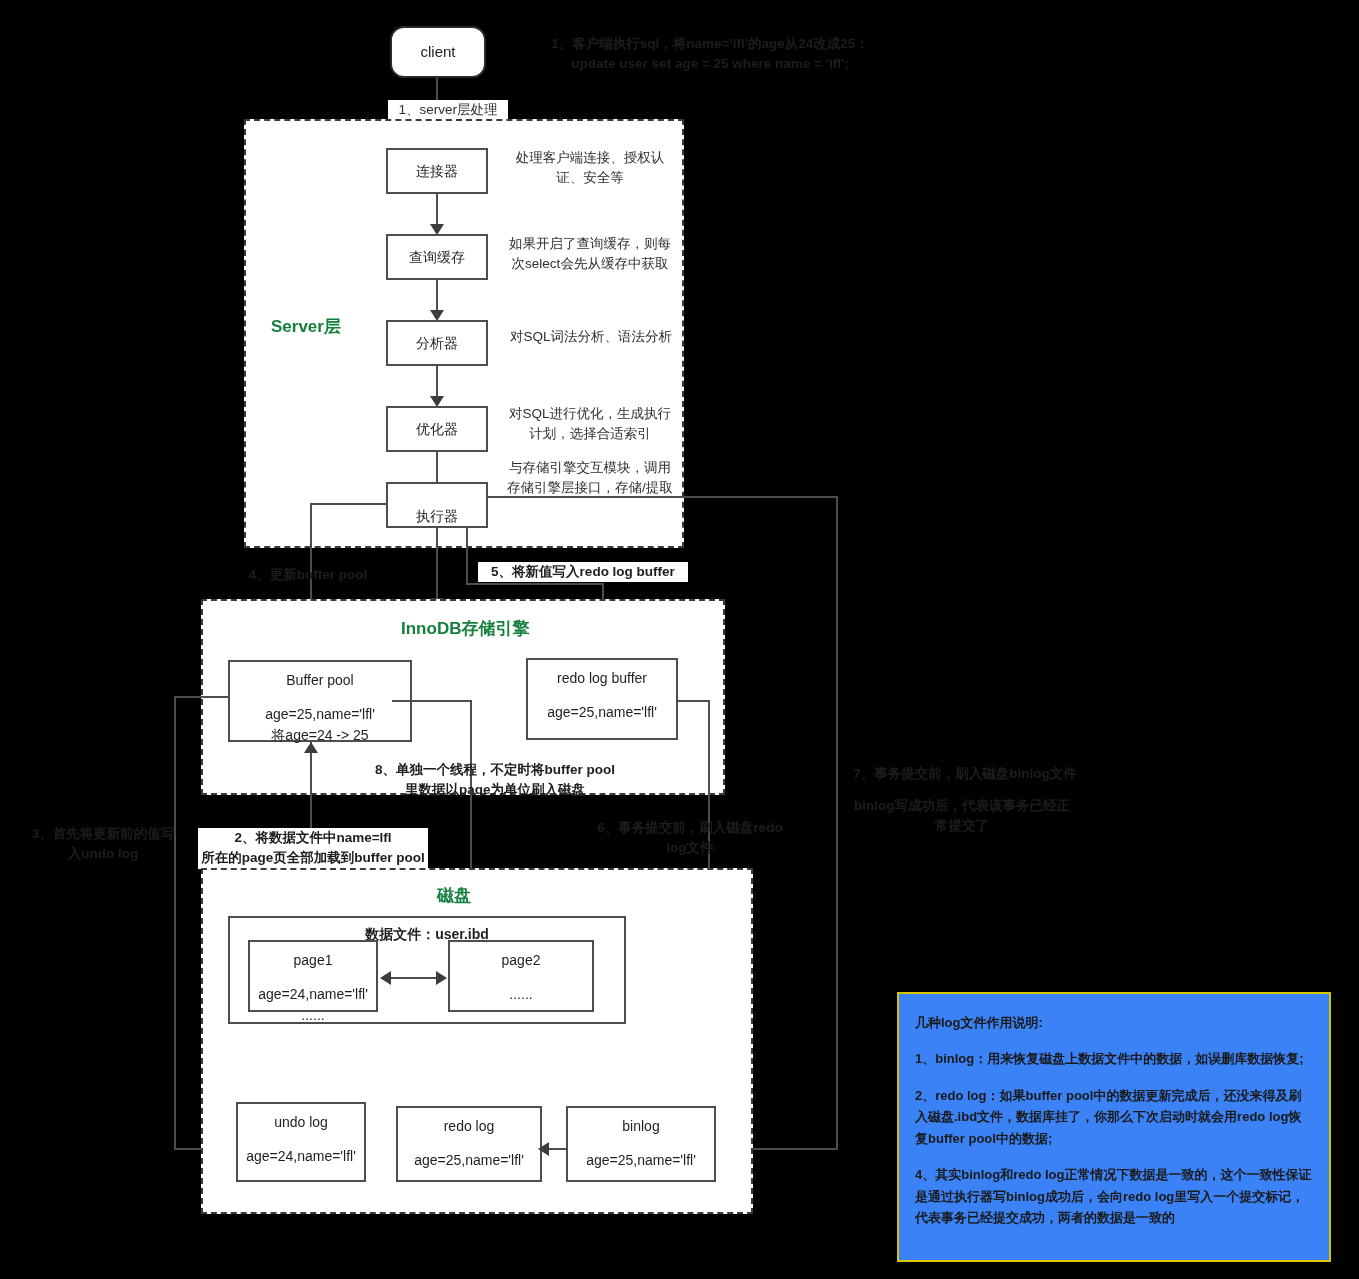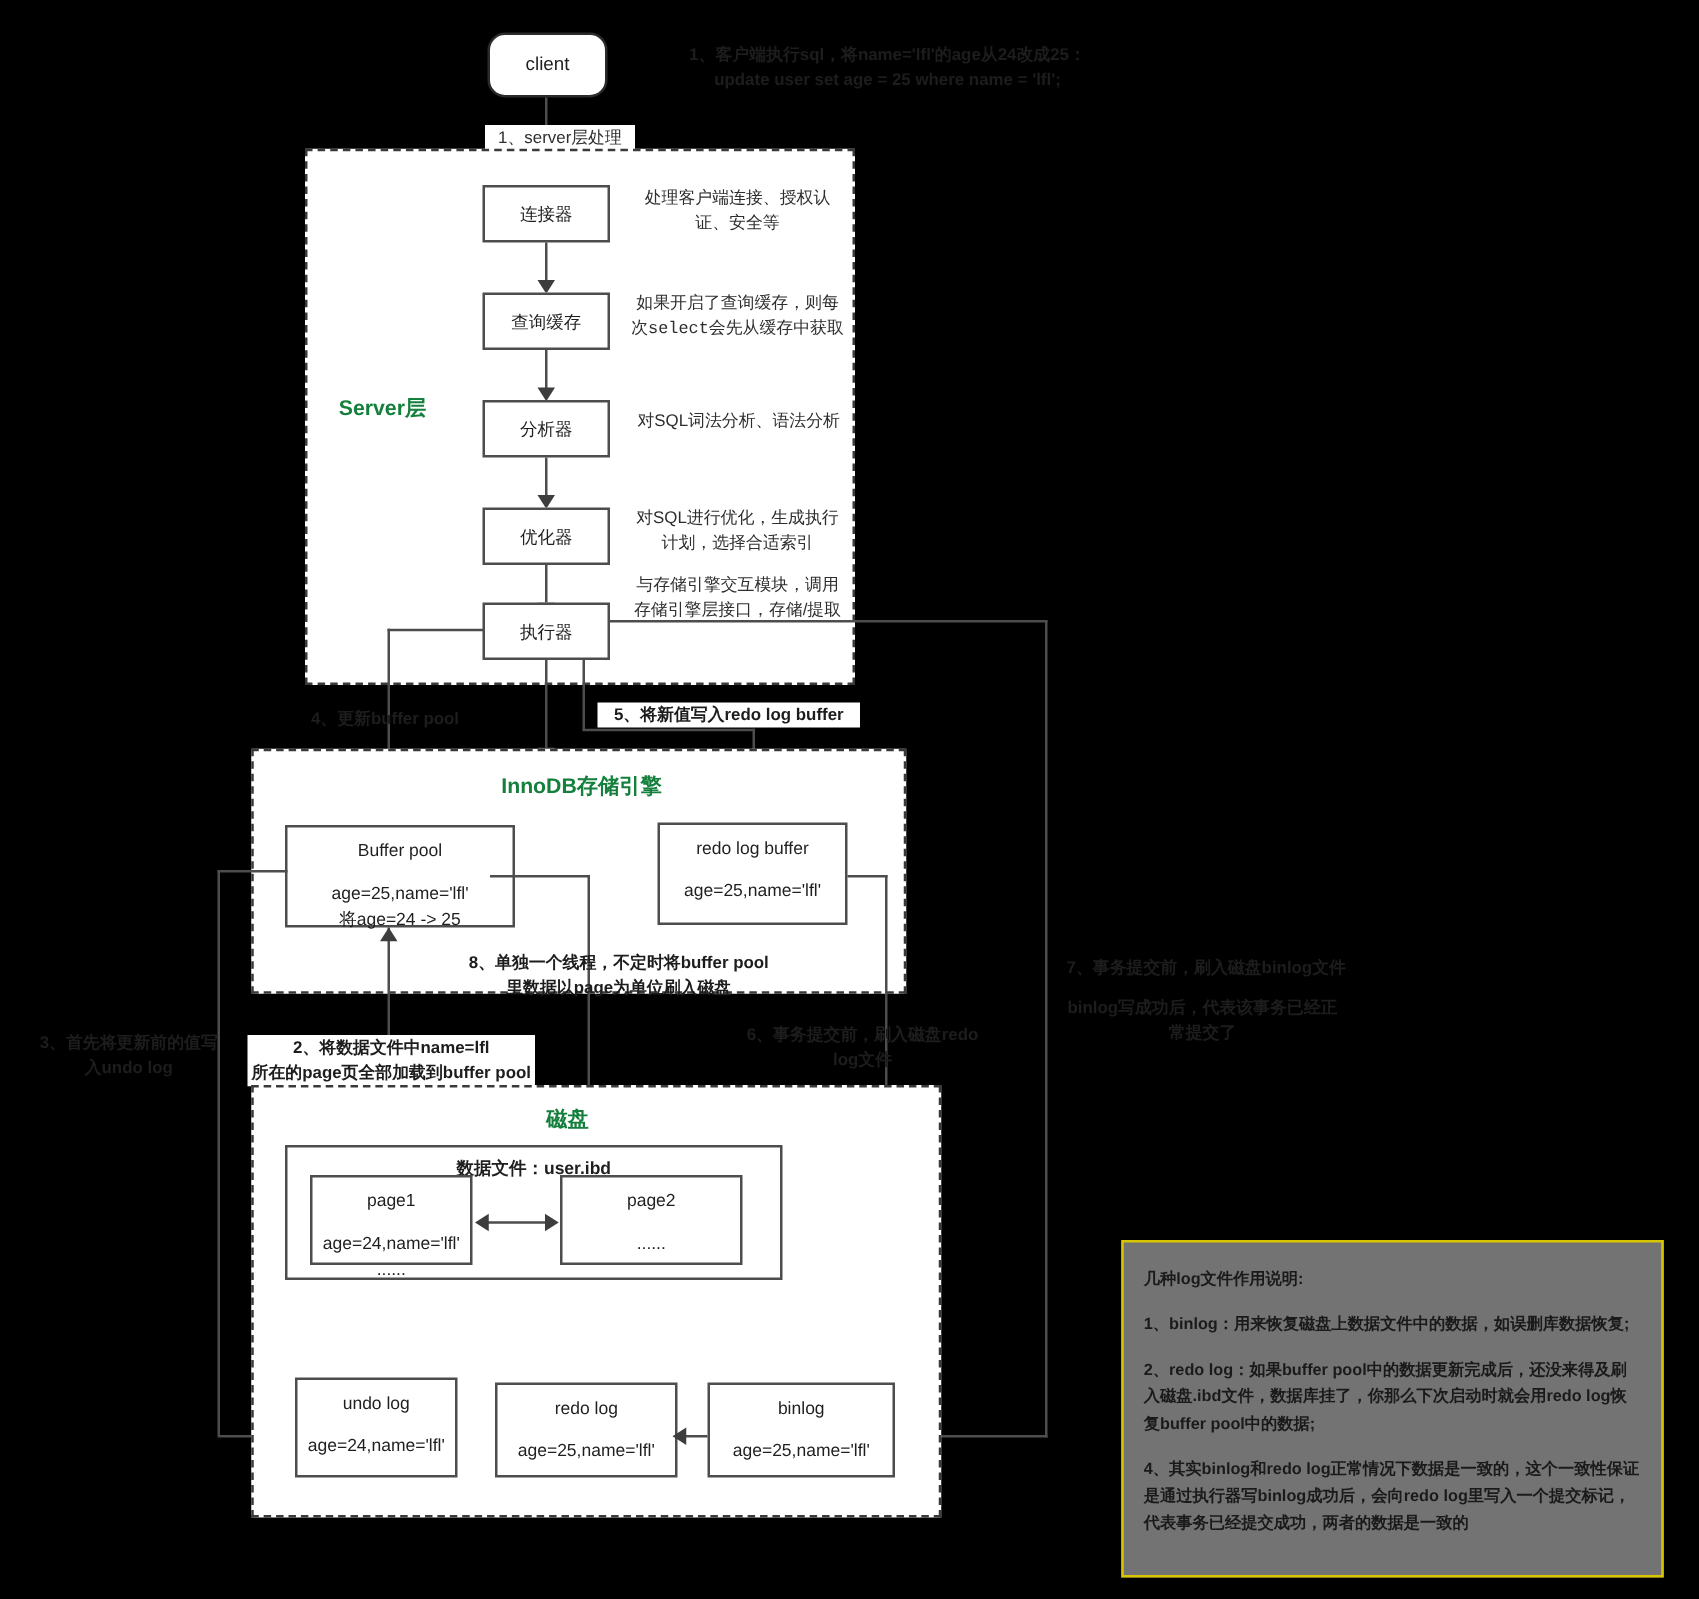--- a/index.html
+++ b/index.html
@@ -71,21 +71,21 @@
     position:absolute;
     width:0;height:0;
   }
   .arr-down{border-left:7px solid transparent;border-right:7px solid transparent;border-top:11px solid #3d3d3d;}
   .arr-up{border-left:7px solid transparent;border-right:7px solid transparent;border-bottom:11px solid #3d3d3d;}
   .arr-left{border-top:7px solid transparent;border-bottom:7px solid transparent;border-right:11px solid #3d3d3d;}
   .arr-right{border-top:7px solid transparent;border-bottom:7px solid transparent;border-left:11px solid #3d3d3d;}
   
   .note{
     position:absolute;
-    background:#737373;
+    background:#3b82f6;
     border:2px solid #d9c400;
     box-sizing:border-box;
     padding:18px 16px 6px 16px;
     color:#1a1a1a;
     font-size:13px;
     font-weight:bold;
     line-height:1.65;
   }
   .note p{margin:0 0 15px 0;}
   .note p:last-child{margin-bottom:0;}
@@ -113,41 +113,41 @@
     <span class="ttl">连接器</span>
   </div>
   <div class="txt plain" style="left:500px;top:148px;width:180px;">处理客户端连接、授权认
 证、安全等</div>
   <div class="ln lnv" style="left:436px;top:194px;height:34px;"></div>
   <div class="arrow arr-down" style="left:430px;top:224px;"></div>
 
   <div class="node" style="left:386px;top:234px;width:102px;height:46px;">
     <span class="ttl">查询缓存</span>
   </div>
-  <div class="txt plain" style="left:500px;top:234px;width:180px;font-family:Liberation Mono, monospace;">如果开启了查询缓存，则每
+  <div class="txt plain" style="left:500px;top:234px;width:180px;">如果开启了查询缓存，则每
 次select会先从缓存中获取</div>
   <div class="ln lnv" style="left:436px;top:280px;height:34px;"></div>
   <div class="arrow arr-down" style="left:430px;top:310px;"></div>
 
   <div class="node" style="left:386px;top:320px;width:102px;height:46px;">
     <span class="ttl">分析器</span>
   </div>
   <div class="txt plain" style="left:500px;top:327px;width:182px;">对SQL词法分析、语法分析</div>
   <div class="ln lnv" style="left:436px;top:366px;height:34px;"></div>
   <div class="arrow arr-down" style="left:430px;top:396px;"></div>
 
   <div class="node" style="left:386px;top:406px;width:102px;height:46px;">
     <span class="ttl">优化器</span>
   </div>
   <div class="txt plain" style="left:498px;top:404px;width:184px;">对SQL进行优化，生成执行
 计划，选择合适索引</div>
   <div class="ln lnv" style="left:436px;top:452px;height:34px;"></div>
   <div class="arrow arr-down" style="left:430px;top:482px;"></div>
 
-  <div class="node" style="left:386px;top:482px;width:102px;height:46px;">
+  <div class="node" style="left:386px;top:482px;width:102px;height:46px;justify-content:flex-end;">
     <span class="ttl">执行器</span>
   </div>
   <div class="txt plain" style="left:496px;top:458px;width:188px;">与存储引擎交互模块，调用
 存储引擎层接口，存储/提取</div>
 
   <div class="ln lnh" style="left:310px;top:503px;width:78px;"></div>
   <div class="ln lnv" style="left:310px;top:503px;height:160px;"></div>
   <div class="arrow arr-down" style="left:304px;top:660px;"></div>
   <div class="txt bold" style="left:208px;top:565px;width:200px;">4、更新buffer pool</div>
 

